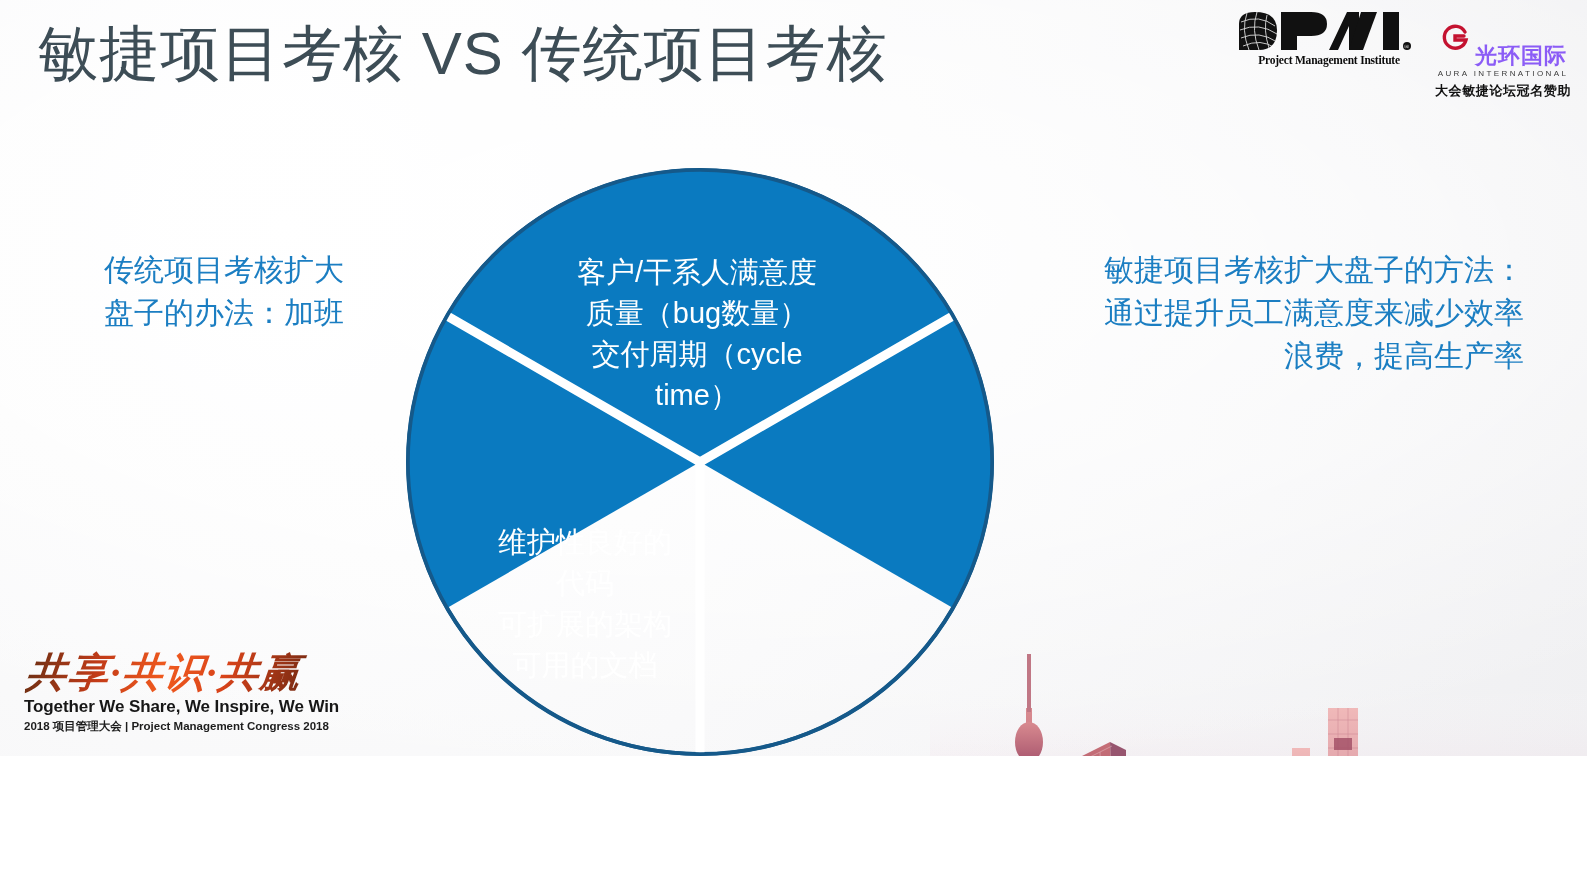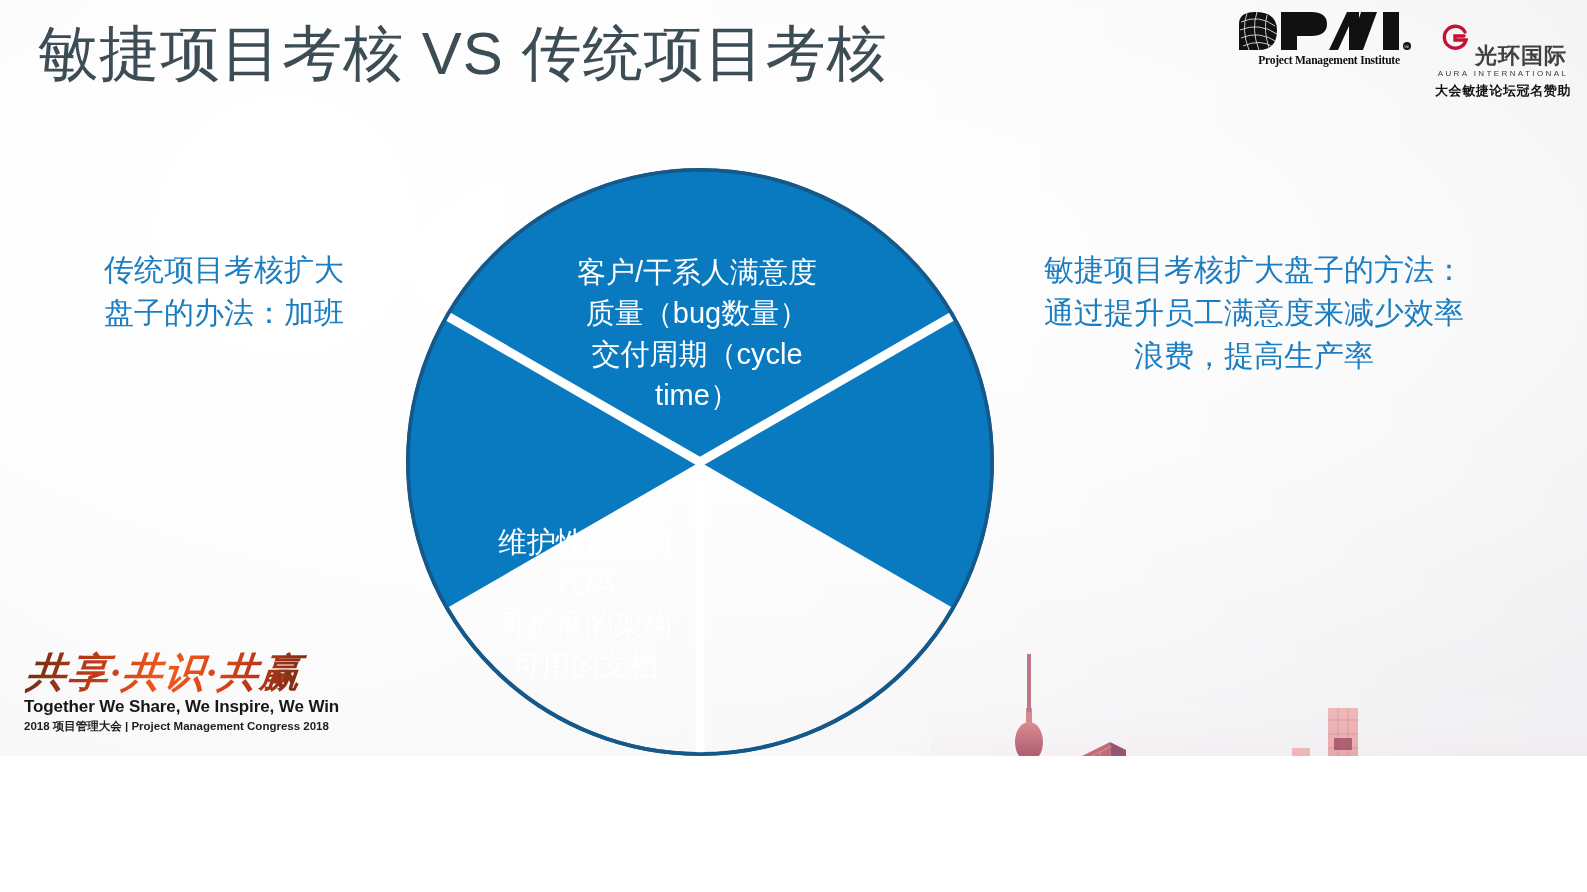--- a/index.html
+++ b/index.html
@@ -85,21 +85,21 @@
     color: #0b0b0b;
     margin-top: 2px;
     letter-spacing: -0.2px;
     font-family: "Liberation Serif", "DejaVu Serif", serif;
   }
   .aura-logo { display: flex; flex-direction: column; align-items: center; padding-top: 2px; }
   .aura-top { display: flex; align-items: center; gap: 6px; }
   .aura-cn {
     font-size: 22px;
     font-weight: bold;
-    color: #404040;
+    color: #8b5cf6;
     letter-spacing: 1px;
     line-height: 24px;
     margin-top: 32px;
   }
   .aura-en {
     font-size: 8px;
     color: #3a3a3a;
     letter-spacing: 2.4px;
     margin-top: 1px;
     text-align: center;
@@ -121,24 +121,24 @@
     z-index: 6;
     font-weight: 400;
   }
   .note-left {
     left: 104px;
     top: 248px;
     width: 250px;
     text-align: left;
   }
   .note-right {
-    left: 1044px;
+    left: 1104px;
     top: 248px;
     width: 420px;
-    text-align: center;
+    text-align: right;
   }
 
   
   .pie-wrap {
     position: absolute;
     left: 402px;
     top: 164px;
     width: 596px;
     height: 596px;
     z-index: 5;

